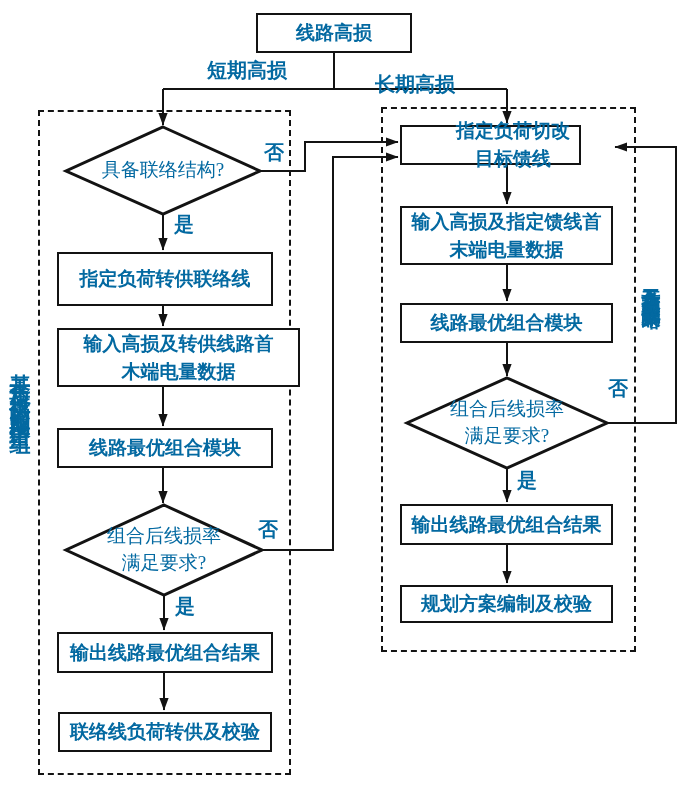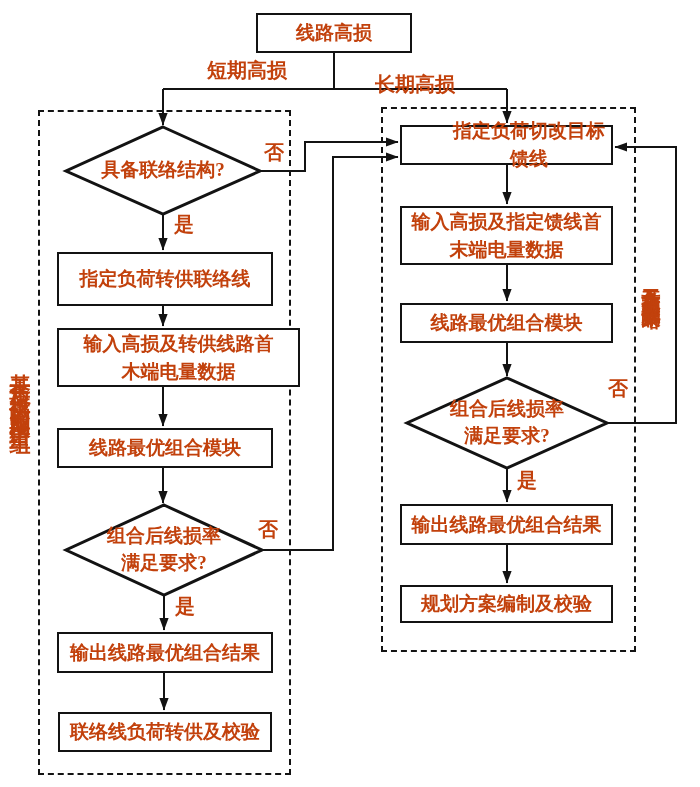--- a/index.html
+++ b/index.html
@@ -1,30 +1,30 @@
 <!DOCTYPE html>
 <html><head>
 <meta charset="utf-8">
 <style>
   html,body{margin:0;padding:0;background:#ffffff;}
   #canvas{
     position:relative;width:700px;height:787px;background:#ffffff;overflow:hidden;
-    font-family:"Liberation Serif","DejaVu Serif",serif;color:#c2410c;
+    font-family:"Liberation Serif","DejaVu Serif",serif;color:#0369a1;
   }
   .dashed-panel{position:absolute;border:2.5px dashed #131313;background:transparent;}
   svg.wires{position:absolute;left:0;top:0;width:700px;height:787px;}
   .node{
     position:absolute;background:#fff;border:2px solid #131313;
     display:flex;align-items:center;justify-content:center;text-align:center;
     font-size:19px;font-weight:600;line-height:1.45;box-sizing:border-box;
   }
   .node span{white-space:pre-line;}
   .dtext{
     position:absolute;display:flex;align-items:center;justify-content:center;text-align:center;
-    font-size:19px;font-weight:700;line-height:1.4;pointer-events:none;
+    font-size:19px;font-weight:400;line-height:1.4;pointer-events:none;
   }
   .dtext span{white-space:pre-line;}
   .edge-label{position:absolute;font-size:20px;font-weight:600;line-height:1;font-family:Liberation Mono, monospace;}
   .vlabel{
     position:absolute;writing-mode:vertical-rl;text-orientation:upright;
     font-weight:600;display:flex;align-items:center;justify-content:center;
   }
   .vlabel-left{font-size:21px;letter-spacing:5px;}
   .vlabel-right{font-size:19px;letter-spacing:2px;}
 </style>
@@ -105,21 +105,21 @@
   <span class="edge-label" style="left:175px;top:598px;">是</span>
   <span class="edge-label" style="left:258px;top:521px;">否</span>
 
   <div class="node" style="left:57px;top:632px;width:216px;height:41px;">
     <span>输出线路最优组合结果</span>
   </div>
   <div class="node" style="left:58px;top:712px;width:214px;height:40px;">
     <span>联络线负荷转供及校验</span>
   </div>
 
-  <div class="node" style="left:400px;top:125px;width:213px;height:40px;padding-left:45px;">
+  <div class="node" style="left:400px;top:125px;width:181px;height:40px;padding-left:45px;">
     <span>指定负荷切改目标馈线</span>
   </div>
   <div class="node" style="left:400px;top:206px;width:213px;height:59px;">
     <span>输入高损及指定馈线首
 末端电量数据</span>
   </div>
   <div class="node" style="left:400px;top:303px;width:213px;height:40px;">
     <span>线路最优组合模块</span>
   </div>
 

